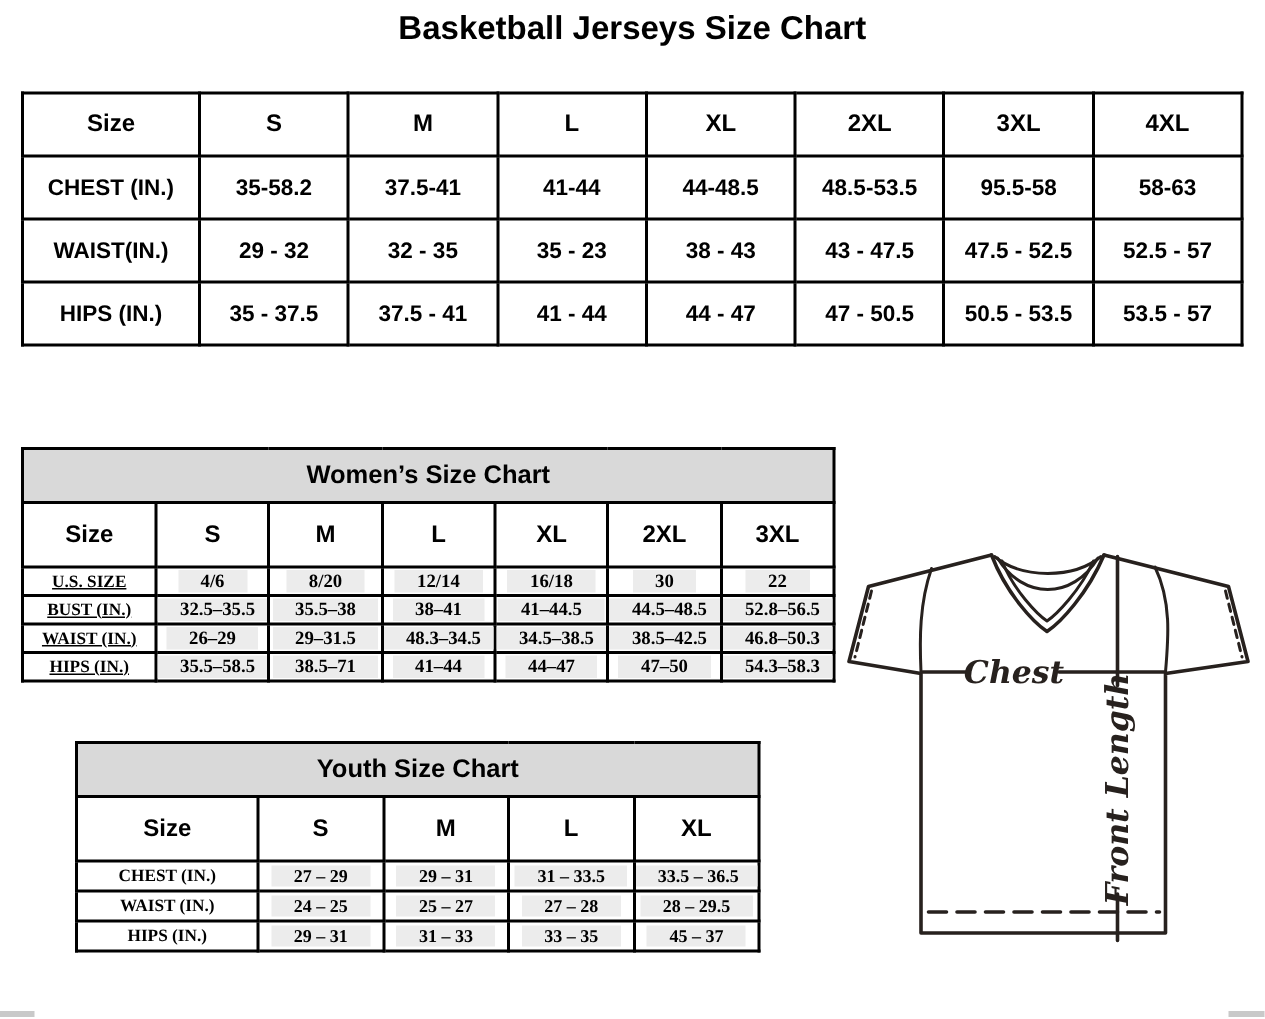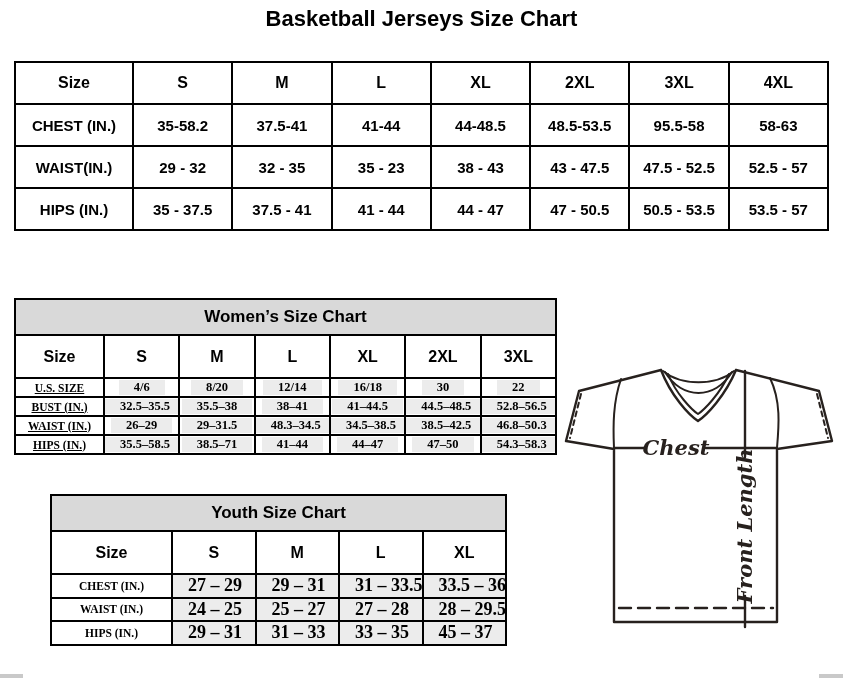--- a/index.html
+++ b/index.html
@@ -49,21 +49,21 @@
   #womens-table col.label-col { width: 89px; }
   #womens-table .title-row td { height: 36px; }
   #womens-table .size-row td  { height: 43px; font-size: 16px; }
   #womens-table .data-row td  { height: 19px; font-size: 12.5px; font-family: "Liberation Serif", serif; text-decoration: underline; }
   #womens-table .data-row td.row-label { font-size: 11.5px; }
   
   #youth-table { left: 14px; top: 494px; width: 457px; margin-left: 36px; }
   #youth-table col.label-col { width: 121px; }
   #youth-table .title-row td { height: 36px; }
   #youth-table .size-row td  { height: 43px; font-size: 16px; }
-  #youth-table .data-row td  { height: 20px; font-size: 18px; font-family: "Liberation Serif", serif; }
+  #youth-table .data-row td  { height: 20px; font-size: 12px; font-family: "Liberation Serif", serif; }
   #youth-table .data-row td.row-label { font-size: 11.5px; }
 
   .hl {
     background: var(--highlight, #ececec);
     padding: 0 15px;
     display: inline-block;
     line-height: 1.2;
   }
   #jersey-svg {
     position: absolute;

